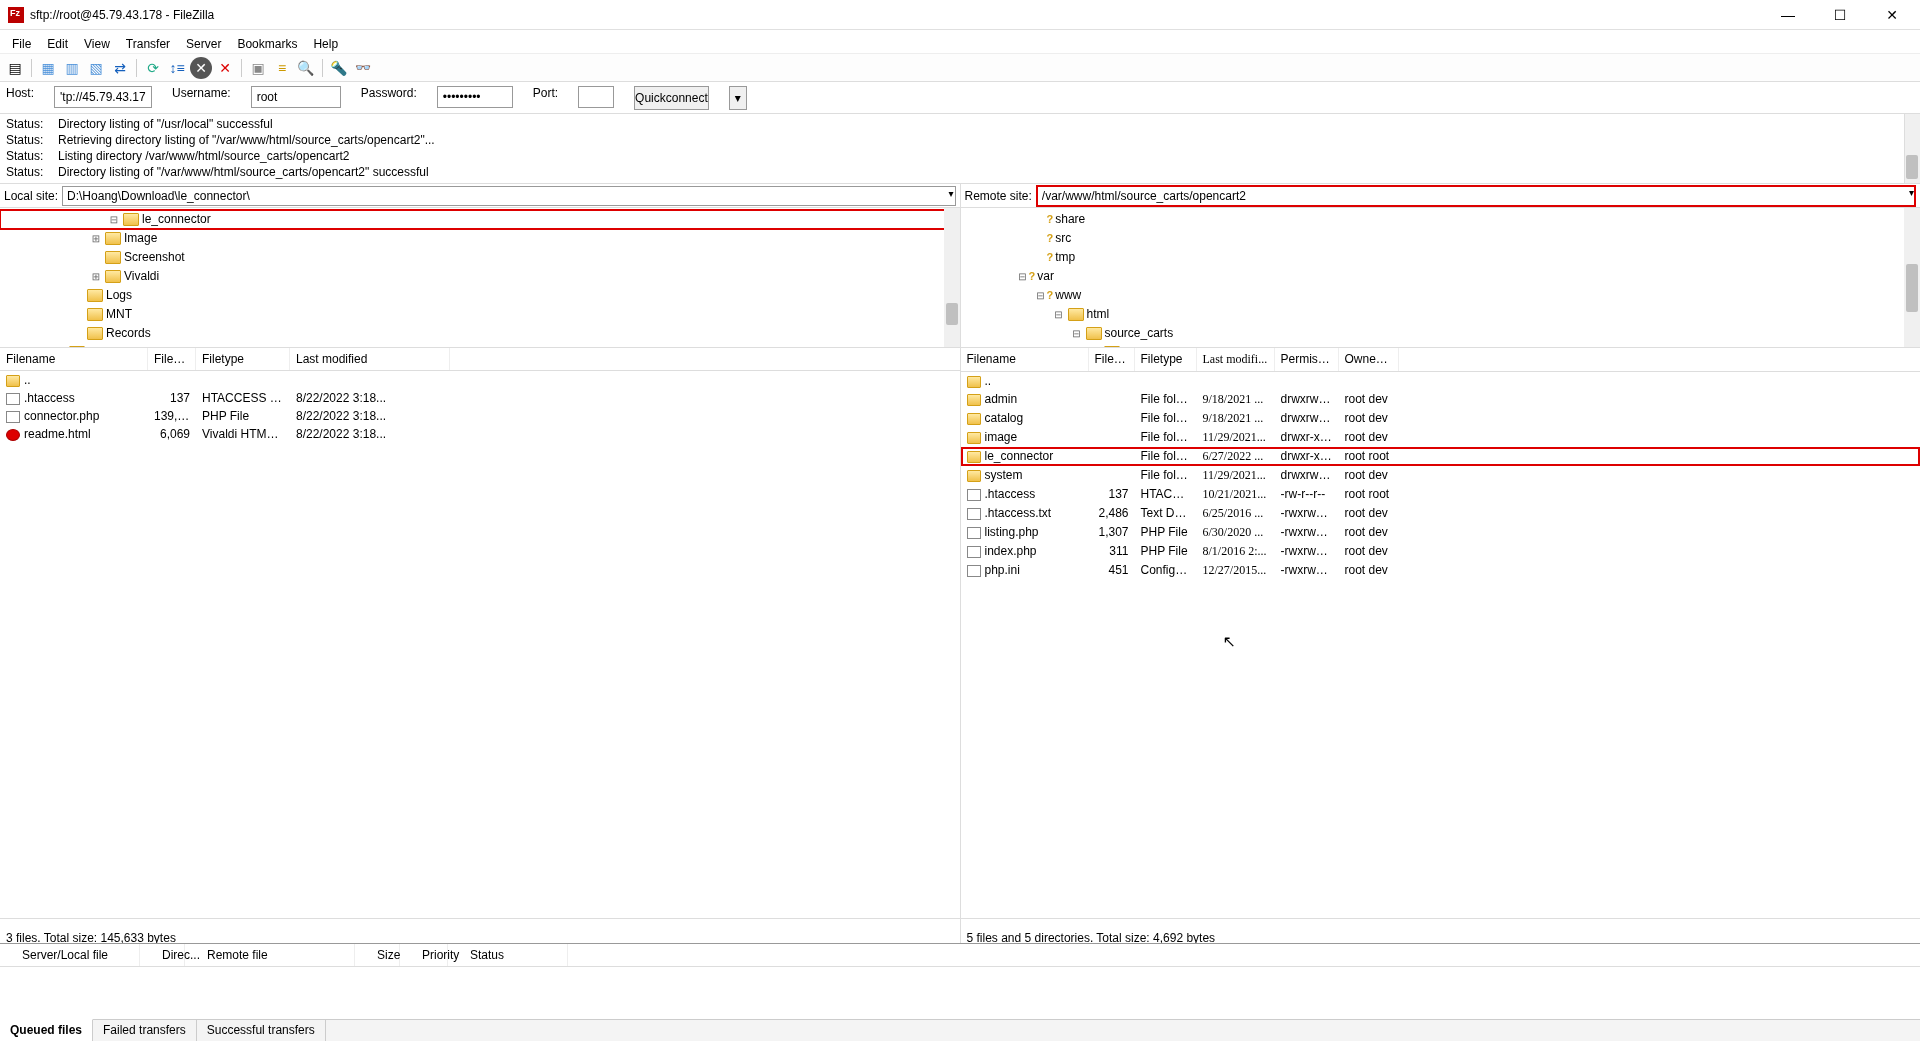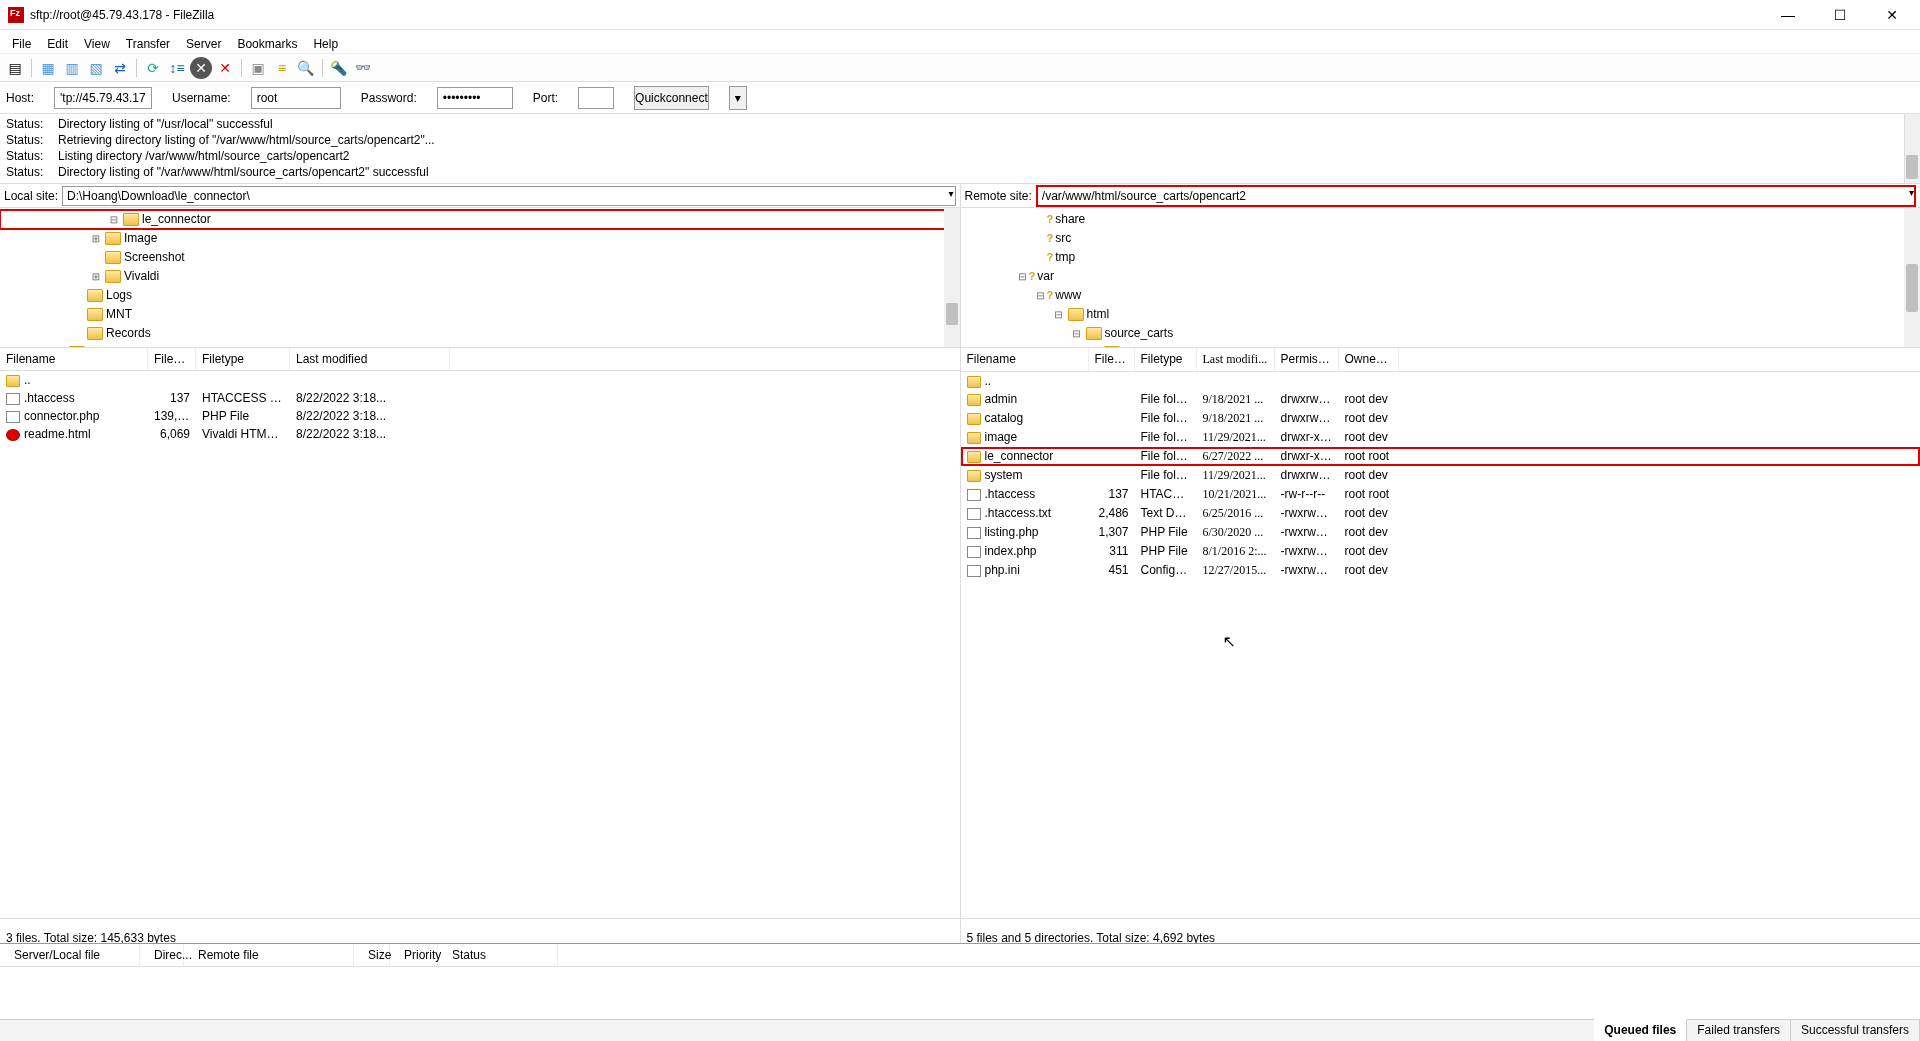--- a/index.html
+++ b/index.html
@@ -17,21 +17,21 @@
 
 .menubar { height: 24px; background: #fff; display: flex; align-items: flex-end; padding: 0 4px; border-bottom: 1px solid #eee; }
 .menubar .menu-item { padding: 2px 8px; cursor: pointer; }
 
 
 .toolbar { height: 28px; background: #fdfdfd; display: flex; align-items: center; padding: 2px 4px; border-bottom: 1px solid #ddd; gap: 2px; }
 .toolbar .tb-btn { width: 22px; height: 22px; display: flex; align-items: center; justify-content: center; border: 1px solid transparent; cursor: pointer; font-size: 14px; }
 .toolbar .tb-sep { width: 1px; height: 18px; background: #ccc; margin: 0 3px; }
 
 
-.quickconnect { height: 32px; background: #fff; display: flex; align-items: center; padding: 4px 6px; gap: 20px; border-bottom: 1px solid #ddd; }
+.quickconnect { height: 32px; background: #fff; display: flex; align-items: flex-start; padding: 4px 6px; gap: 20px; border-bottom: 1px solid #ddd; }
 .quickconnect label { color: #000; }
 .quickconnect input { border: 1px solid #999; padding: 3px 5px; background: #fff; }
 .quickconnect .host-input { width: 98px; }
 .quickconnect .user-input { width: 90px; }
 .quickconnect .pass-input { width: 76px; }
 .quickconnect .port-input { width: 36px; }
 .quickconnect .qc-btn { padding: 4px 0; border: 1px solid #999; background: #f0f0f0; cursor: pointer; }
 .quickconnect .qc-drop { width: 18px; padding: 4px 2px; border: 1px solid #999; background: #f0f0f0; cursor: pointer; text-align: center; }
 
 
@@ -91,25 +91,25 @@
 .remote .c-mod { width: 78px; font-family: Liberation Serif, serif; }
 .remote .c-perm { width: 64px; }
 .remote .c-own { width: 60px; }
 
 
 .pane-statusbar { height: 20px; border-top: 1px solid #ddd; padding: 12px 6px; background: #fff; }
 
 
 .queue { height: 76px; border-top: 1px solid #999; background: #fff; display: flex; flex-direction: column; }
 .queue-header { display: flex; border-bottom: 1px solid #ddd; }
-.queue-header .qcol { padding: 4px 14px; border-right: 1px solid #eee; }
+.queue-header .qcol { padding: 4px 22px; border-right: 1px solid #eee; }
 .queue-body { flex: 1; }
 
 
-.queue-tabs { height: 22px; display: flex; border-top: 1px solid #ccc; background: #f4f4f4; justify-content: flex-end; }
+.queue-tabs { height: 22px; display: flex; border-top: 1px solid #ccc; background: #f4f4f4; }
 .queue-tab { padding: 3px 10px; border-right: 1px solid #ccc; cursor: pointer; }
 .queue-tab.active { background: #fff; font-weight: bold; border-top: 1px solid #fff; margin-top: -1px; }
 
 
 .bottom-status { height: 22px; border-top: 1px solid #ccc; display: flex; align-items: center; justify-content: flex-end; padding: 0 8px; gap: 10px; background: #f8f8f8; }
 .status-icon { width: 12px; height: 12px; display: inline-block; }
 .lock-icon::before { content: "🔒"; font-size: 11px; }
 .clock-icon::before { content: "🕐"; font-size: 11px; }
 .dot { width: 10px; height: 10px; border-radius: 50%; display: inline-block; }
 .dot.yellow { background: #fb0; }

